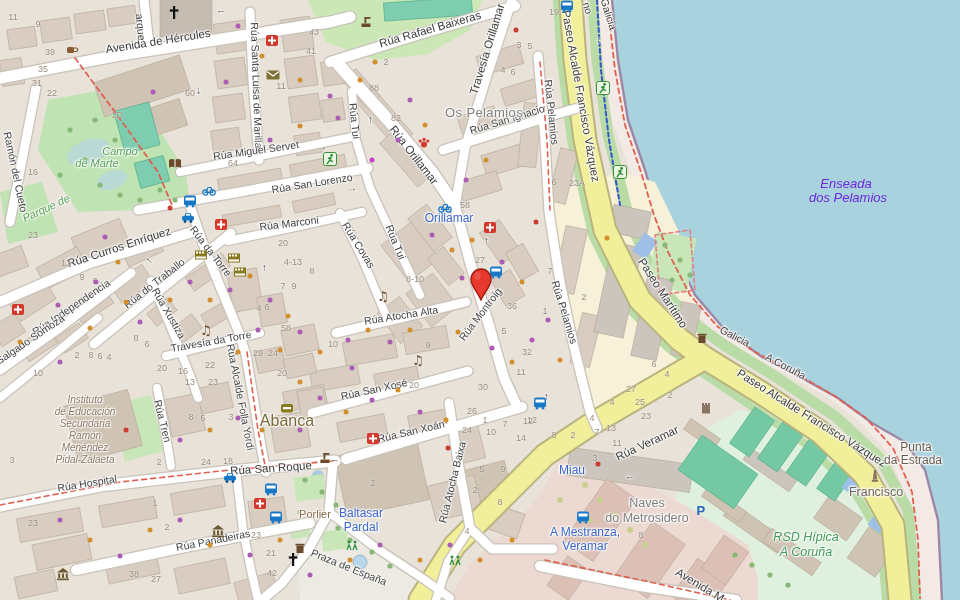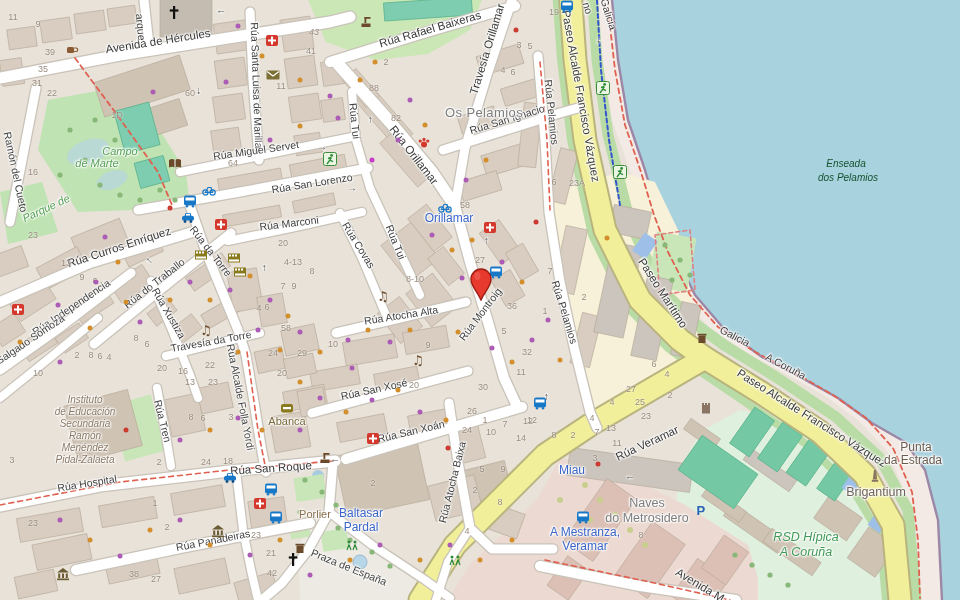--- a/index.html
+++ b/index.html
@@ -6,28 +6,28 @@
   #map{position:relative;width:960px;height:600px;overflow:hidden;background:#e8e2d9;
        font-family:"Liberation Sans",sans-serif;cursor:grab;}
   #base{position:absolute;left:0;top:0;}
   .lbl{position:absolute;white-space:nowrap;transform:translate(-50%,-50%) rotate(var(--r,0deg));
        pointer-events:none;
        text-shadow:0 0 2px #fff,0 0 2px #fff,0 0 3px #fff,1px 1px 2px #fff,-1px -1px 2px #fff;}
   .lbl-road{font-size:10.5px;color:#3f3f3f;}
   .lbl-road.big{font-size:11.5px;color:#3a3a3a;}
   .lbl-place{font-size:13px;color:#7d7d7d;letter-spacing:.4px;}
   .lbl-place2{font-size:12.5px;color:#7d7d7d;}
-  .lbl-water{font-size:10px;font-style:italic;color:#14532d;text-shadow:none;}
+  .lbl-water{font-size:13px;font-style:italic;color:#6d28d9;text-shadow:none;margin-top:20px;}
   .lbl-transit{font-size:12px;color:#3a66c9;}
   .lbl-park{font-size:11px;font-style:italic;color:#55a055;}
   .lbl-inst{font-size:10px;font-style:italic;color:#8a7965;}
   .lbl-green-it{font-size:12.5px;font-style:italic;color:#3f9a55;}
   .lbl-poi-brown{font-size:11px;color:#8a6d4b;}
   .lbl-poi-brown13{font-size:12.5px;color:#6e625a;}
-  .lbl-poi-olive{font-size:11px;color:#7a6a3a;}
+  .lbl-poi-olive{font-size:16px;color:#7a6a3a;}
   .lbl-land{font-size:12px;color:#6b5b4e;}
   .lbl-num{font-size:9px;color:#9a8c7e;text-shadow:0 0 2px #fff;}
   .lbl-arrow{font-size:10px;color:#555;font-weight:bold;}
   .dot{position:absolute;width:5px;height:5px;border-radius:50%;transform:translate(-50%,-50%);
        pointer-events:none;}
   .icon{position:absolute;width:14px;height:14px;transform:translate(-50%,-50%);pointer-events:none;}
   .icon svg{display:block;}
   #pin{position:absolute;transform:translate(-50%,-100%);z-index:60;cursor:pointer;}
   #attribution{position:absolute;left:0;bottom:0;width:100%;height:35px;
        background:rgba(50,50,50,.55);display:flex;align-items:center;z-index:70;}
@@ -344,21 +344,21 @@
       <div class="lbl lbl-inst" style="left: 85px; top: 399px; --r: 0deg;">Instituto</div>
       <div class="lbl lbl-inst" style="left: 85px; top: 411px; --r: 0deg;">de Educación</div>
       <div class="lbl lbl-inst" style="left: 85px; top: 423px; --r: 0deg;">Secundaria</div>
       <div class="lbl lbl-inst" style="left: 85px; top: 435px; --r: 0deg;">Ramón</div>
       <div class="lbl lbl-inst" style="left: 85px; top: 447px; --r: 0deg;">Menéndez</div>
       <div class="lbl lbl-inst" style="left: 85px; top: 459px; --r: 0deg;">Pidal-Zalaeta</div>
       <div class="lbl lbl-poi-brown" style="left: 315px; top: 514px; --r: 0deg;">Porlier</div>
       <div class="lbl lbl-poi-olive" style="left: 287px; top: 421px; --r: 0deg;">Abanca</div>
       <div class="lbl lbl-green-it" style="left: 806px; top: 537px; --r: 0deg;">RSD Hípica</div>
       <div class="lbl lbl-green-it" style="left: 806px; top: 552px; --r: 0deg;">A Coruña</div>
-      <div class="lbl lbl-poi-brown13" style="left: 876px; top: 492px; --r: 0deg;">Brigantium</div>
+      <div class="lbl lbl-poi-brown13" style="left: 876px; top: 492px; --r: 0deg;">Francisco</div>
       <div class="lbl lbl-land" style="left: 916px; top: 447px; --r: 0deg;">Punta</div>
       <div class="lbl lbl-land" style="left: 913px; top: 460px; --r: 0deg;">da Estrada</div>
       <div class="lbl lbl-water" style="left: 846px; top: 163px; --r: 0deg;">Enseada</div>
       <div class="lbl lbl-water" style="left: 848px; top: 177px; --r: 0deg;">dos Pelamios</div>
       <div class="lbl lbl-transit" style="left: 572px; top: 470px; --r: 0deg;">Miau</div>
       <div class="lbl lbl-transit" style="left: 585px; top: 532px; --r: 0deg;">A Mestranza,</div>
       <div class="lbl lbl-transit" style="left: 585px; top: 546px; --r: 0deg;">Veramar</div>
       <div class="lbl lbl-transit" style="left: 361px; top: 513px; --r: 0deg;">Baltasar</div>
       <div class="lbl lbl-transit" style="left: 361px; top: 527px; --r: 0deg;">Pardal</div>
       <div class="lbl lbl-transit" style="left: 449px; top: 218px; --r: 0deg;">Orillamar</div>
@@ -401,21 +401,21 @@
       <div class="lbl lbl-num" style="left: 213px; top: 382px; --r: 0deg;">23</div>
       <div class="lbl lbl-num" style="left: 190px; top: 382px; --r: 0deg;">13</div>
       <div class="lbl lbl-num" style="left: 283px; top: 243px; --r: 0deg;">20</div>
       <div class="lbl lbl-num" style="left: 293px; top: 262px; --r: 0deg;">4-13</div>
       <div class="lbl lbl-num" style="left: 312px; top: 271px; --r: 0deg;">8</div>
       <div class="lbl lbl-num" style="left: 283px; top: 286px; --r: 0deg;">7</div>
       <div class="lbl lbl-num" style="left: 294px; top: 286px; --r: 0deg;">9</div>
       <div class="lbl lbl-num" style="left: 259px; top: 308px; --r: 0deg;">4</div>
       <div class="lbl lbl-num" style="left: 267px; top: 307px; --r: 0deg;">6</div>
       <div class="lbl lbl-num" style="left: 286px; top: 328px; --r: 0deg;">58</div>
-      <div class="lbl lbl-num" style="left: 258px; top: 353px; margin-left: 44px; --r: 0deg;">29</div>
+      <div class="lbl lbl-num" style="left: 258px; top: 353px; --r: 0deg;">29</div>
       <div class="lbl lbl-num" style="left: 273px; top: 353px; --r: 0deg;">24</div>
       <div class="lbl lbl-num" style="left: 282px; top: 373px; --r: 0deg;">20</div>
       <div class="lbl lbl-num" style="left: 480px; top: 260px; --r: 0deg;">27</div>
       <div class="lbl lbl-num" style="left: 512px; top: 306px; --r: 0deg;">36</div>
       <div class="lbl lbl-num" style="left: 504px; top: 331px; --r: 0deg;">5</div>
       <div class="lbl lbl-num" style="left: 465px; top: 205px; --r: 0deg;">58</div>
       <div class="lbl lbl-num" style="left: 415px; top: 279px; --r: 0deg;">8-10</div>
       <div class="lbl lbl-num" style="left: 428px; top: 345px; --r: 0deg;">9</div>
       <div class="lbl lbl-num" style="left: 333px; top: 344px; --r: 0deg;">10</div>
       <div class="lbl lbl-num" style="left: 550px; top: 271px; --r: 0deg;">7</div>

